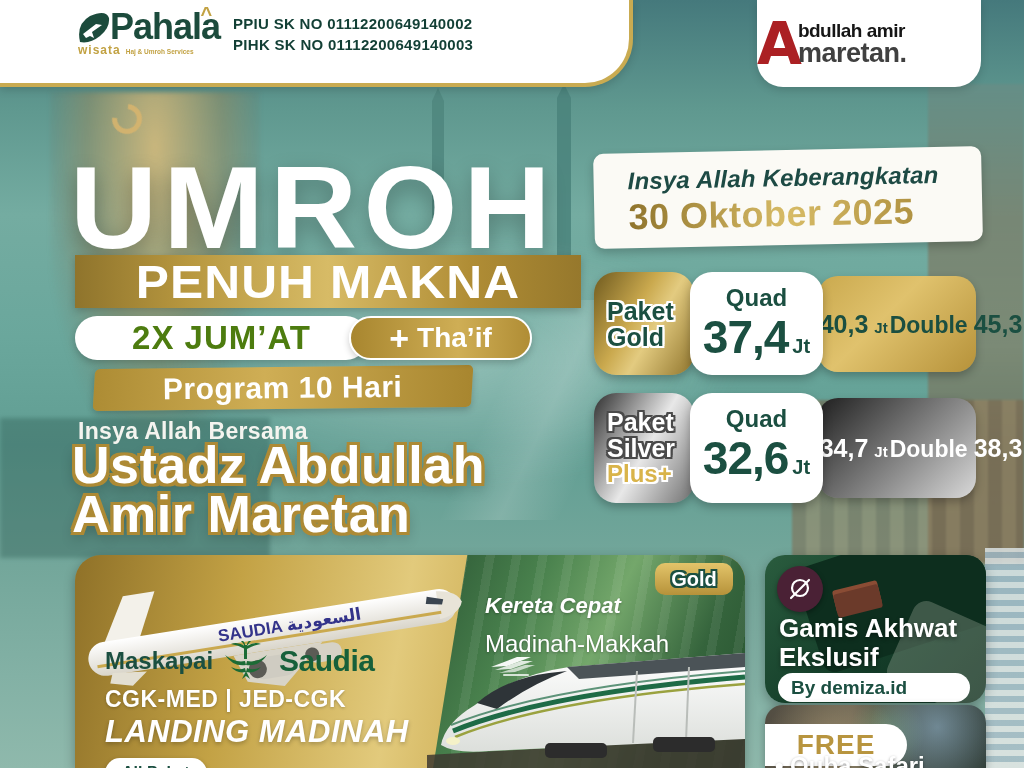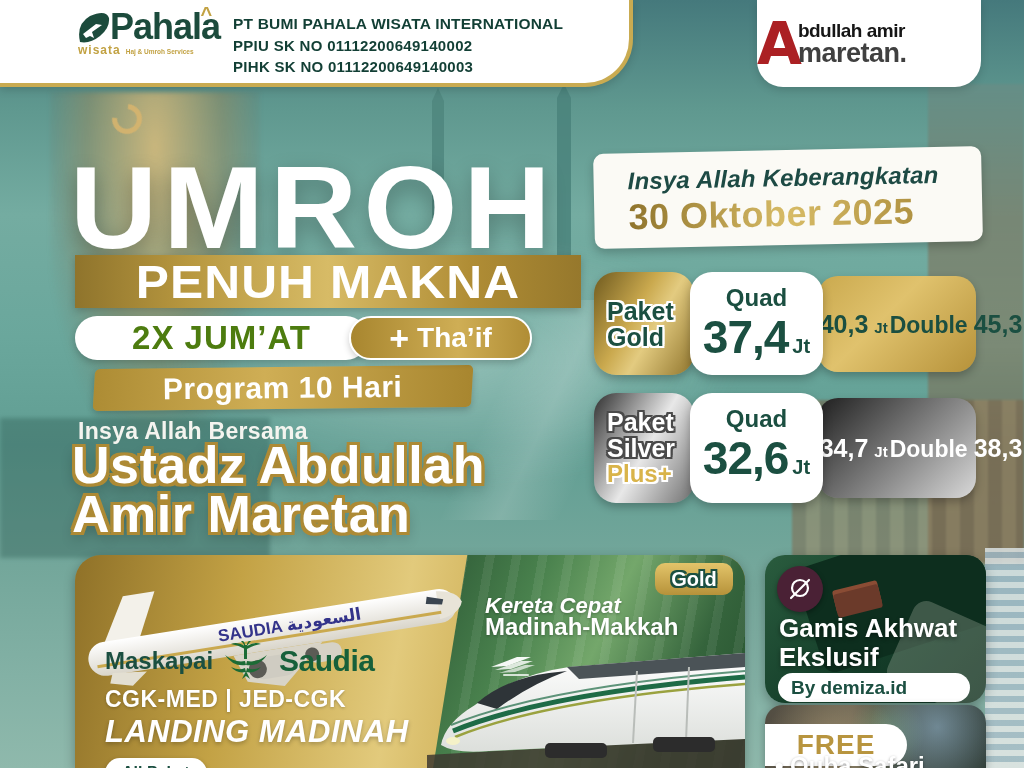--- a/index.html
+++ b/index.html
@@ -143,21 +143,21 @@
   .landing { color:#fff; font-size:31px; font-weight:900; font-style:italic; letter-spacing:.5px; margin-top:1px;
     text-shadow:0 2px 4px rgba(0,0,0,.25); }
   .allpaket { display:inline-block; margin-top:8px; background:#fff; color:#1b4f41; font-size:16px; font-weight:700;
     padding:6px 17px; border-radius:18px; box-shadow:0 2px 5px rgba(0,0,0,.25); }
   .gold-badge { position:absolute; left:580px; top:8px; width:78px; height:32px; border-radius:10px;
     background:linear-gradient(180deg,#e3c46a,#b6923a); display:flex; align-items:center; justify-content:center;
     color:#fff; font-size:20px; font-weight:900;
     text-shadow:-2px -2px 0 #1b4f41,2px -2px 0 #1b4f41,-2px 2px 0 #1b4f41,2px 2px 0 #1b4f41,0 2px 0 #1b4f41,0 -2px 0 #1b4f41; }
   .kereta1 { position:absolute; left:410px; top:38px; color:#fff; font-size:22px; font-weight:600; font-style:italic;
     text-shadow:0 1px 3px rgba(0,0,0,.3); }
-  .kereta2 { position:absolute; left:410px; top:58px; color:#fff; font-size:24px; font-weight:700;
+  .kereta2 { position:absolute; left:410px; top:75px; color:#fff; font-size:24px; font-weight:400;
     text-shadow:0 1px 3px rgba(0,0,0,.3); }
   .haramain { position:absolute; left:412px; top:98px; width:52px; height:24px; opacity:.95; }
   .train-svg { position:absolute; left:352px; top:74px; width:318px; height:139px; }
 
   
   .gamis-card { position:absolute; z-index:3; left:765px; top:555px; width:221px; height:148px; border-radius:20px;
     overflow:hidden; background:linear-gradient(135deg,#2a5c3e 0%,#16402b 48%,#0c2c1d 100%);
     box-shadow:0 4px 12px rgba(0,0,0,.3); }
   .gamis-fabric { position:absolute; left:40px; top:-18px; width:200px; height:110px; background:#0d2e1e;
     transform:rotate(-18deg); border-radius:12px; }
@@ -215,21 +215,20 @@
           <span>Pahala</span>
           <span class="pahala-accent">^</span>
         </div>
       </div>
       <div class="pahala-sub-row">
         <span class="pahala-sub">wisata</span>
         <span class="pahala-tag">Haj &amp; Umroh Services</span>
       </div>
     </div>
     <div class="company-block">
-      <div class="company-line1">PT BUMI PAHALA WISATA INTERNATIONAL</div>
       <div class="company-line">PPIU SK NO 01112200649140002</div>
       <div class="company-line">PIHK SK NO 01112200649140003</div>
     </div>
   </div>
 
   <div class="brandmark-box">
     <div class="brandmark">
       <span class="brandmark-a">A</span>
       <span class="brandmark-col">
         <span class="brandmark-l1">bdullah amir</span>

